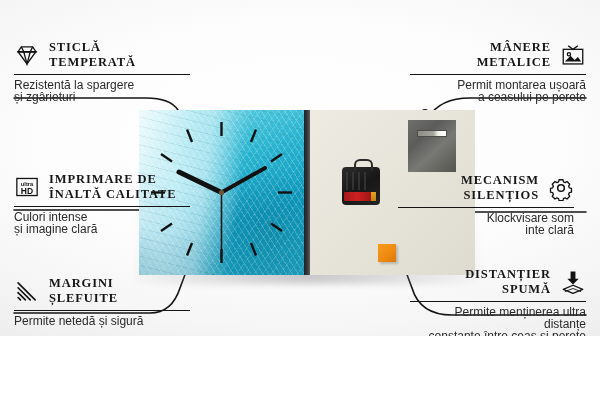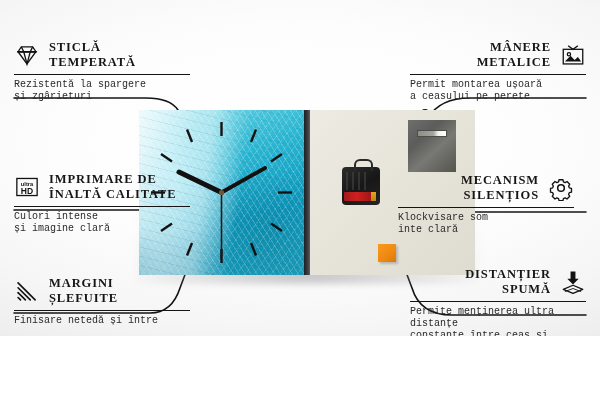--- a/index.html
+++ b/index.html
@@ -193,28 +193,28 @@
     white-space: pre-line;
   }
   .co-left .co-title { text-align: left; }
   .co-right .co-title { text-align: right; }
   .co-rule {
     height: 1px;
     background: #141414;
     margin: 4px 0 4px 0;
   }
   .co-sub {
-    font-family: Liberation Mono, monospace;
-    font-size: 10px;
+    font-family: Liberation Sans, sans-serif;
+    font-size: 12px;
     line-height: 12px;
     color: #2a2a2a;
     white-space: pre-line;
   }
   .co-left .co-sub { text-align: left; }
-  .co-right .co-sub { }
+  .co-right .co-sub { text-align: right; }
   .co-icon {
     width: 26px; height: 26px;
     flex: 0 0 26px;
     color: #121212;
     text-align: center;
   }
   .co-icon svg { display: block; width: 26px; height: 26px; }
 </style>
 </head>
 <body>
@@ -338,21 +338,21 @@
           <line x1="5" y1="6" x2="26" y2="27"></line>
           <line x1="5" y1="12" x2="20" y2="27"></line>
           <line x1="5" y1="18" x2="14" y2="27"></line>
           <line x1="5" y1="24" x2="8" y2="27"></line>
         </svg>
       </span>
       <span class="co-title">MARGINI
 ȘLEFUITE</span>
     </div>
     <div class="co-rule"></div>
-    <div class="co-sub">Finisare netedă și între</div>
+    <div class="co-sub">Permite netedă și sigură</div>
   </div>
 
   <div class="callout co-right" style="left:410px; top:40px; width:176px;">
     <div class="co-head">
       <span class="co-title">MÂNERE
 METALICE</span>
       <span class="co-icon">
         <svg viewBox="0 0 32 32" xmlns="http://www.w3.org/2000/svg" fill="none" stroke="currentColor" stroke-width="1.6">
           <rect x="4" y="9" width="24" height="18"></rect>
           <path d="M10 4.5 L16 9 L22 4.5"></path>

